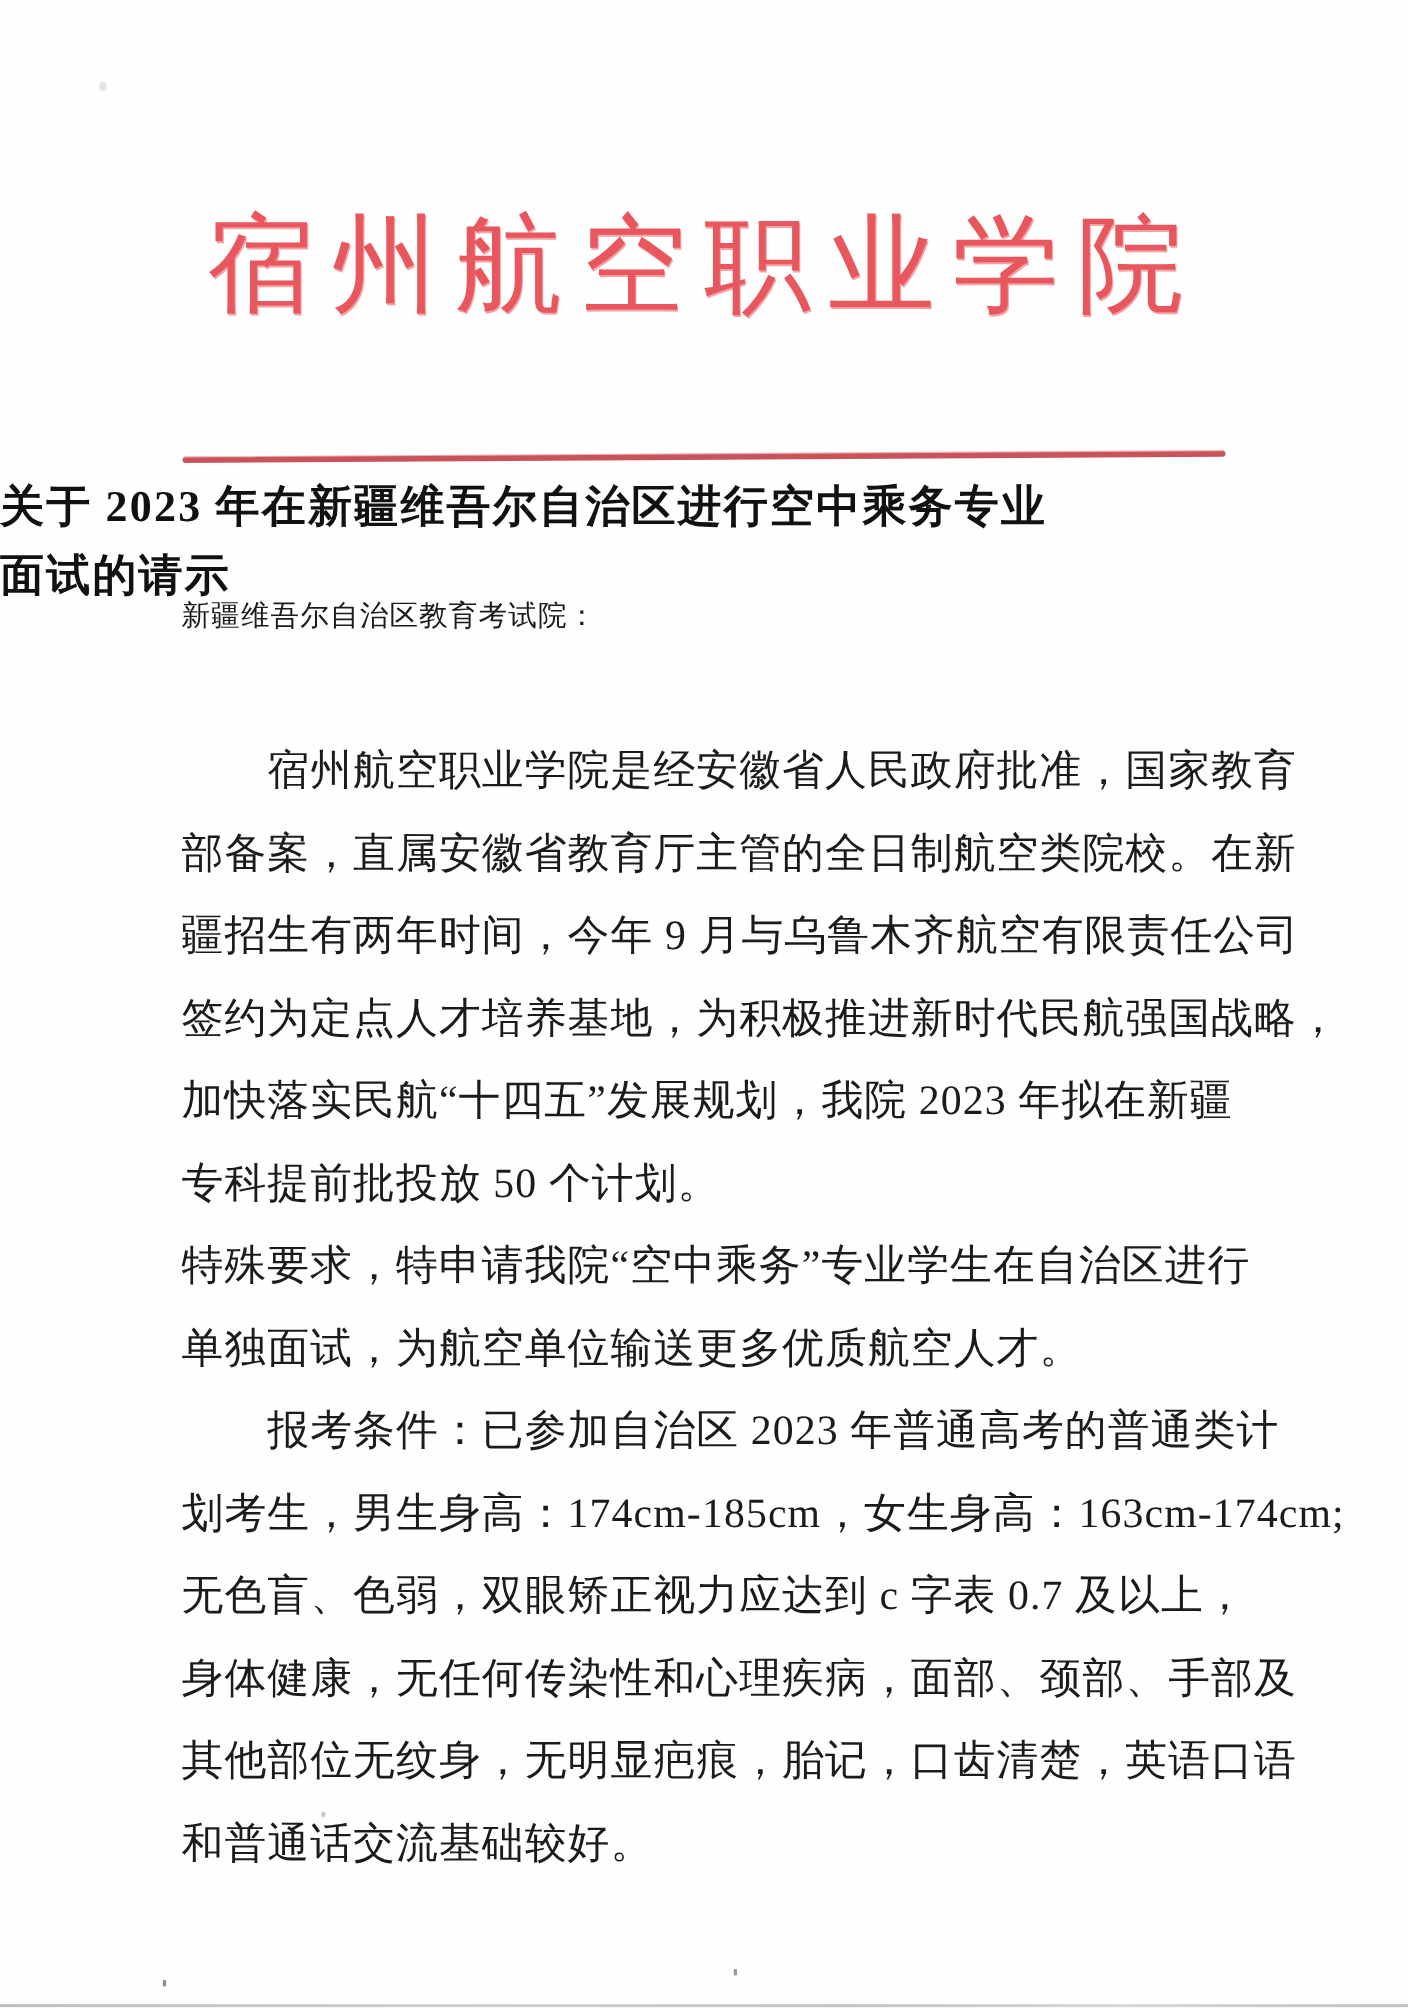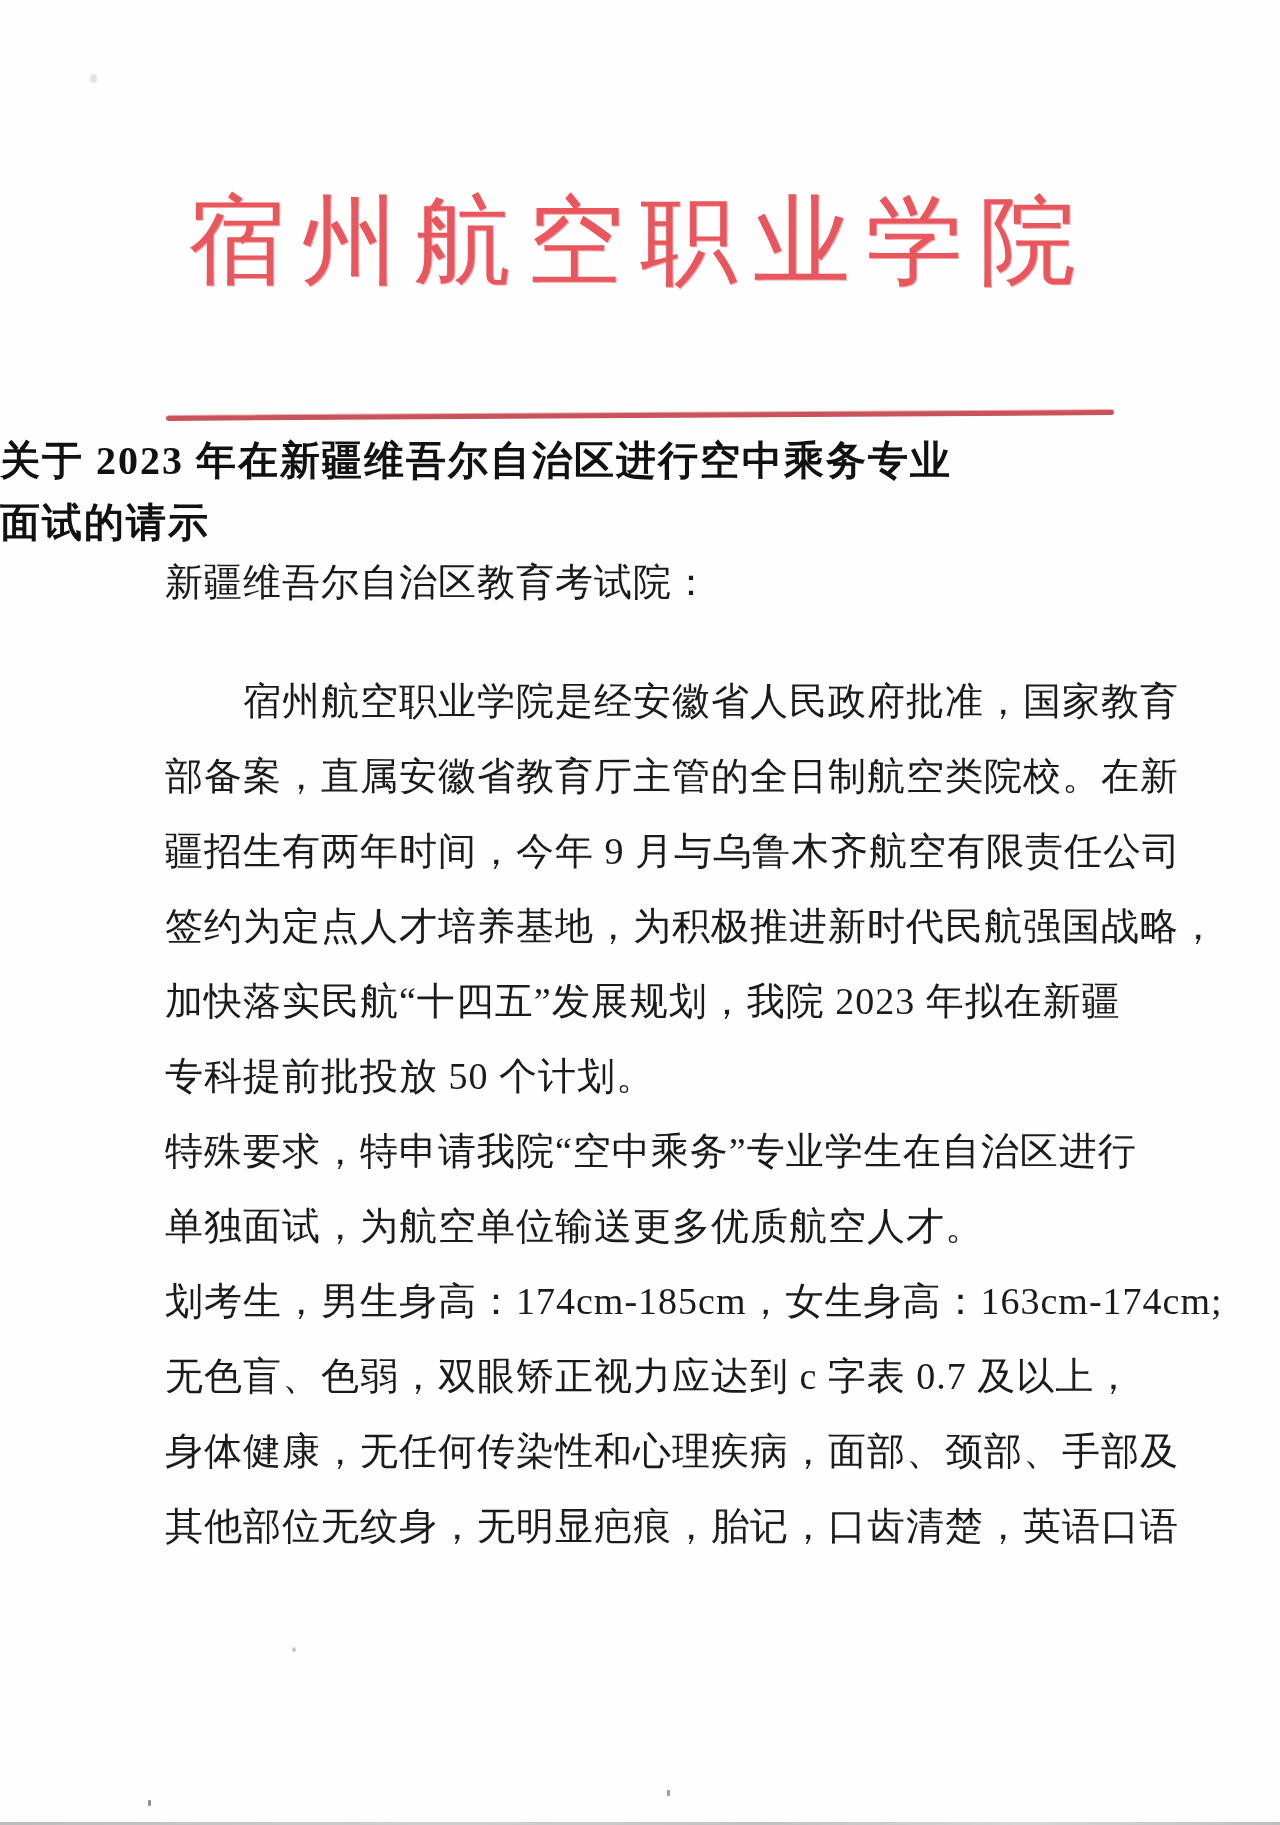--- a/index.html
+++ b/index.html
@@ -56,23 +56,23 @@
     font-weight: bold;
     font-size: 40px;
     line-height: 62px;
     color: #111111;
     letter-spacing: 2px;
   }
 
   
   .salutation {
     position: absolute;
-    top: 560px;
+    top: 538px;
     left: 165px;
-    font-size: 38px;
+    font-size: 26px;
     line-height: 44px;
     letter-spacing: 1px;
     white-space: nowrap;
   }
 
   
   .body-text {
     position: absolute;
     top: 664px;
     left: 165px;
@@ -128,24 +128,26 @@
 
   <div class="body-text">
     <div class="body-line indent">宿州航空职业学院是经安徽省人民政府批准，国家教育</div>
     <div class="body-line">部备案，直属安徽省教育厅主管的全日制航空类院校。在新</div>
     <div class="body-line">疆招生有两年时间，今年 9 月与乌鲁木齐航空有限责任公司</div>
     <div class="body-line">签约为定点人才培养基地，为积极推进新时代民航强国战略，</div>
     <div class="body-line">加快落实民航“十四五”发展规划，我院 2023 年拟在新疆</div>
     <div class="body-line">专科提前批投放 50 个计划。</div>
     <div class="body-line">特殊要求，特申请我院“空中乘务”专业学生在自治区进行</div>
     <div class="body-line">单独面试，为航空单位输送更多优质航空人才。</div>
+    <div class="body-line indent">报考条件：已参加自治区 2023 年普通高考的普通类计</div>
     <div class="body-line">划考生，男生身高：174cm-185cm，女生身高：163cm-174cm;</div>
     <div class="body-line">无色盲、色弱，双眼矫正视力应达到 c 字表 0.7 及以上，</div>
     <div class="body-line">身体健康，无任何传染性和心理疾病，面部、颈部、手部及</div>
     <div class="body-line">其他部位无纹身，无明显疤痕，胎记，口齿清楚，英语口语</div>
+    <div class="body-line">和普通话交流基础较好。</div>
   </div>
 
   <div class="speck speck-b"></div>
   <div class="speck speck-c"></div>
   <div class="speck speck-d"></div>
   <div class="bottom-edge"></div>
 
 </div>
 
 </body></html>

